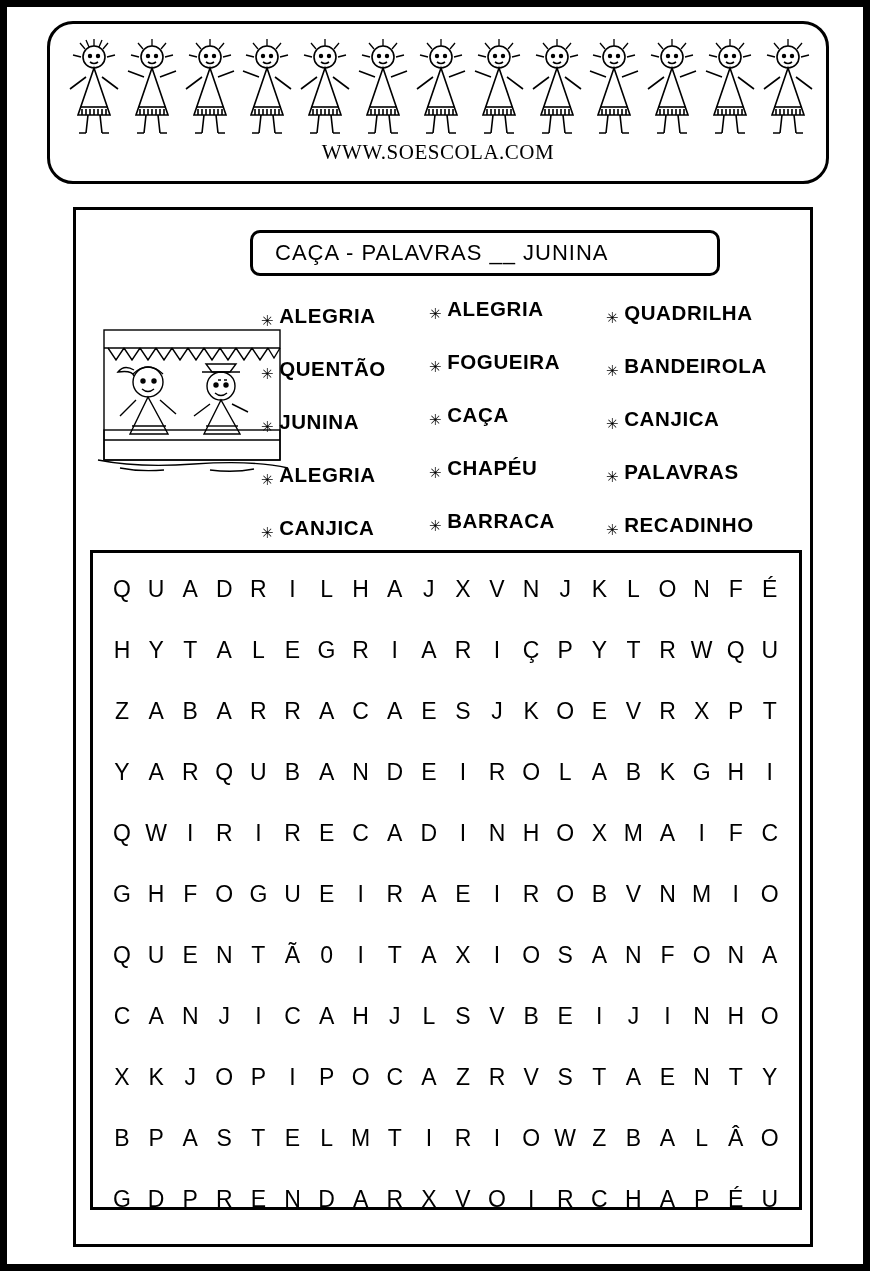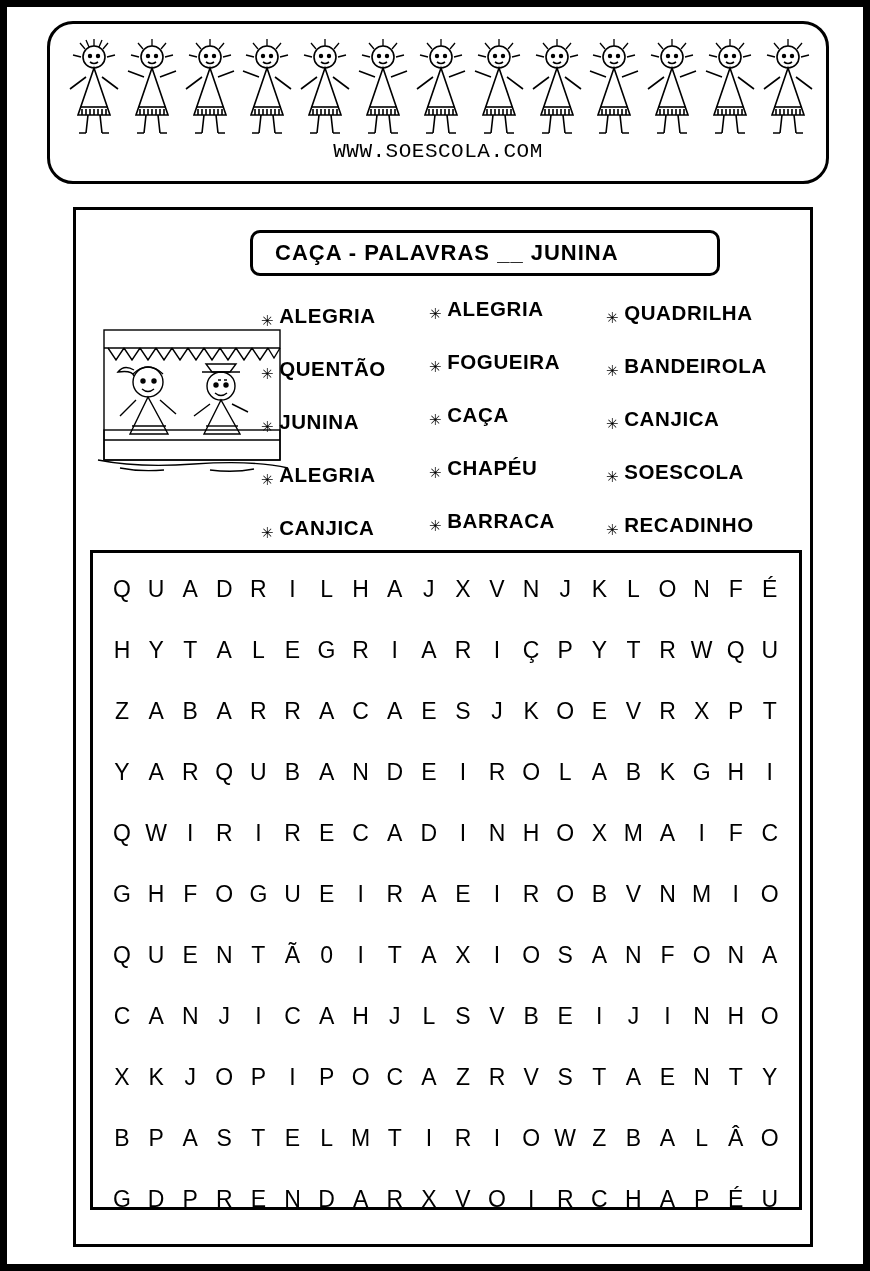--- a/index.html
+++ b/index.html
@@ -49,21 +49,21 @@
     width: 56px;
     height: 100px;
     position: relative;
   }
   .site-url {
     position: absolute;
     left: 0;
     right: 0;
     top: 116px;
     text-align: center;
-    font-family: Liberation Mono, monospace;
+    font-family: Liberation Serif, serif;
     font-size: 21px;
     letter-spacing: 0.5px;
     font-weight: 400;
   }
 
   
   .sheet {
     position: absolute;
     left: 66px;
     top: 200px;
@@ -82,21 +82,21 @@
     height: 46px;
     border: 3px solid #000;
     border-radius: 10px;
     box-sizing: border-box;
     display: flex;
     align-items: center;
     padding-left: 22px;
   }
   .title-text {
     font-size: 22px;
-    font-weight: bold;
+    font-weight: normal;
     letter-spacing: 1px;
   }
 
   
   .clipart {
     position: absolute;
     left: 14px;
     top: 98px;
     width: 205px;
     height: 185px;
@@ -555,21 +555,21 @@
         <div class="wl-item">
           <span class="wl-star">✳</span>
           <span class="wl-label">BANDEIROLA</span>
         </div>
         <div class="wl-item">
           <span class="wl-star">✳</span>
           <span class="wl-label">CANJICA</span>
         </div>
         <div class="wl-item">
           <span class="wl-star">✳</span>
-          <span class="wl-label">SOESCOLA</span>
+          <span class="wl-label">PALAVRAS</span>
         </div>
         <div class="wl-item">
           <span class="wl-star">✳</span>
           <span class="wl-label">RECADINHO</span>
         </div>
       </div>
 
     </div>
 
     <div class="grid-box">

